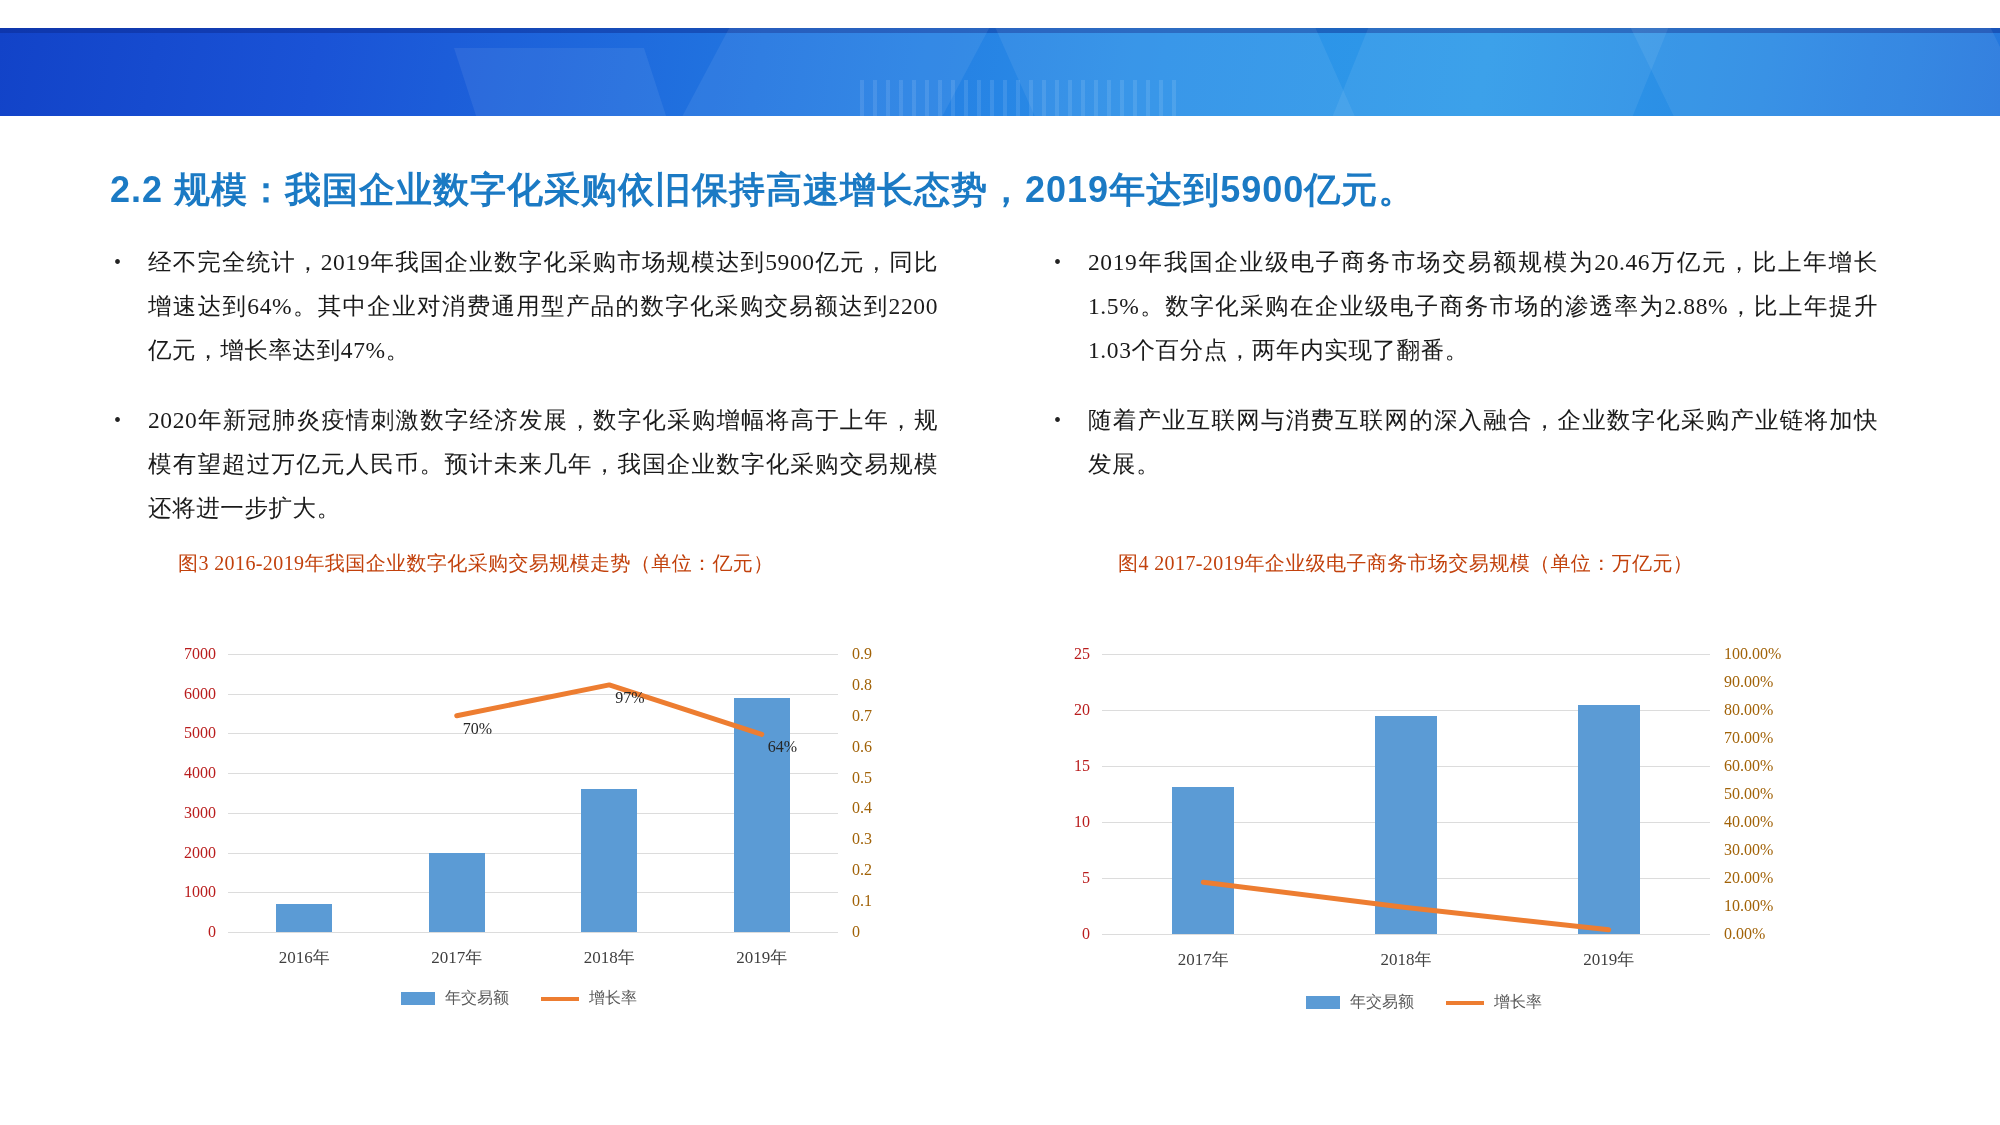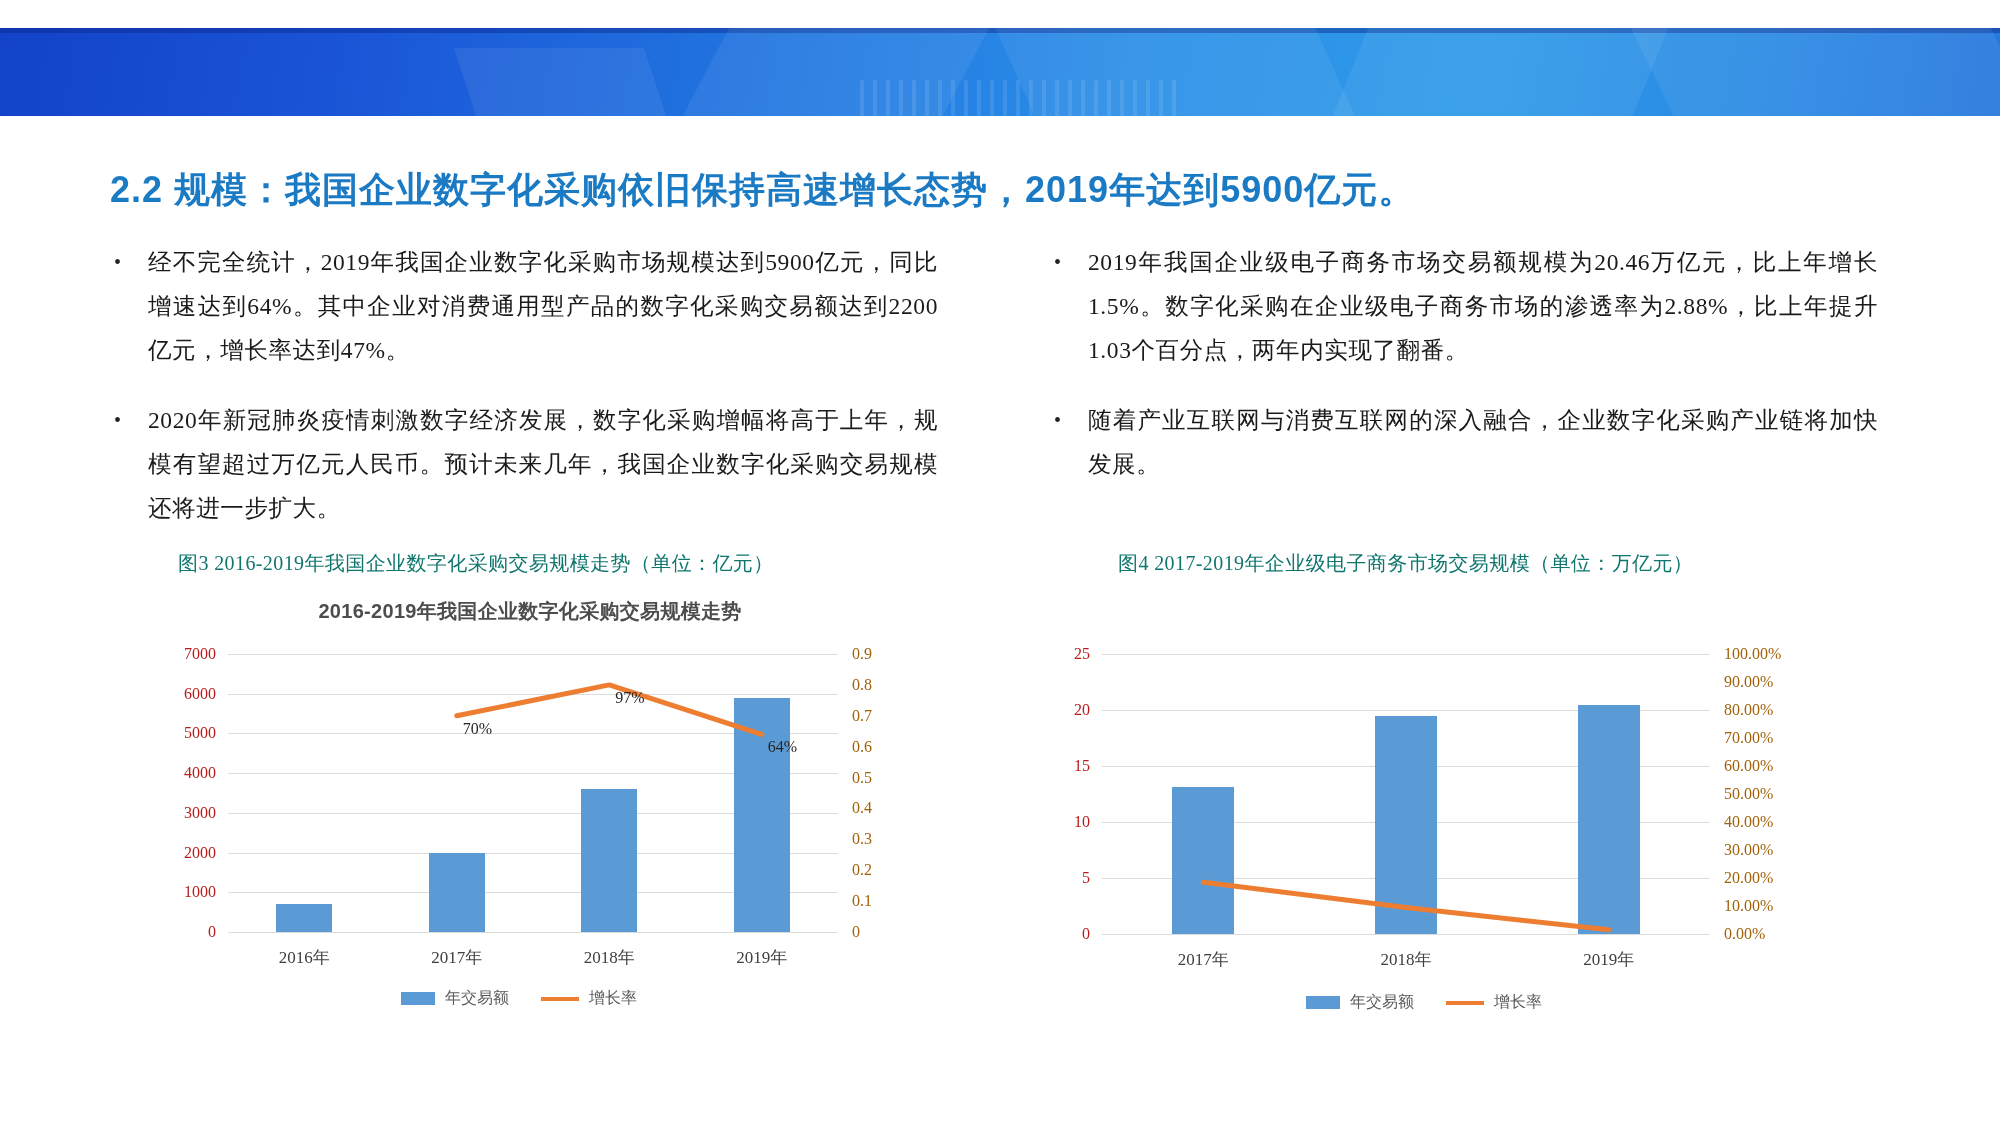--- a/index.html
+++ b/index.html
@@ -37,21 +37,21 @@
   .col-right{left:1048px;}
   .bullet{display:flex;margin-bottom:26px;}
   .bullet .dot{
     flex:0 0 34px;font-size:20px;line-height:44px;color:#222;text-align:left;padding-left:6px;
   }
   .bullet .txt{
     font-size:23.5px;line-height:44px;color:#1a1a1a;letter-spacing:.6px;text-align:justify;
   }
 
   
-  .fig-cap{position:absolute;font-size:20px;color:#0f766e;letter-spacing:.4px;white-space:nowrap;}
+  .fig-cap{position:absolute;font-size:20px;color:#c2410c;letter-spacing:.4px;white-space:nowrap;}
   #cap-left{left:178px;top:550px;}
   #cap-right{left:1118px;top:550px;}
 
   
   .chart{position:absolute;}
   #chart-left{left:160px;top:598px;width:740px;height:420px;}
   #chart-right{left:1040px;top:640px;width:790px;height:380px;}
 
   .chart-title{
     font-family:"Liberation Sans","DejaVu Sans",sans-serif;
@@ -107,21 +107,20 @@
   <div class="bullet">
     <div class="dot">•</div>
     <div class="txt">随着产业互联网与消费互联网的深入融合，企业数字化采购产业链将加快发展。</div>
   </div>
 </div>
 
 <div class="fig-cap" id="cap-left">图3 2016-2019年我国企业数字化采购交易规模走势（单位：亿元）</div>
 <div class="fig-cap" id="cap-right">图4 2017-2019年企业级电子商务市场交易规模（单位：万亿元）</div>
 
 <div class="chart" id="chart-left">
-    <div class="chart-title" style="margin-bottom: 10px;">2016-2019年我国企业数字化采购交易规模走势</div>
     <div class="plot" style="position: absolute; left: 68px; top: 56px; width: 610px; height: 278px;">
       <div class="gridline" style="top: 0px; width: 610px;"></div>
       <div class="gridline" style="top: 39.7143px; width: 610px;"></div>
       <div class="gridline" style="top: 79.4286px; width: 610px;"></div>
       <div class="gridline" style="top: 119.143px; width: 610px;"></div>
       <div class="gridline" style="top: 158.857px; width: 610px;"></div>
       <div class="gridline" style="top: 198.571px; width: 610px;"></div>
       <div class="gridline" style="top: 238.286px; width: 610px;"></div>
       <div class="gridline" style="top: 278px; width: 610px;"></div>
       <div class="bar" style="left: 48.25px; width: 56px; height: 27.8px; background: rgb(91, 155, 213);"></div>

